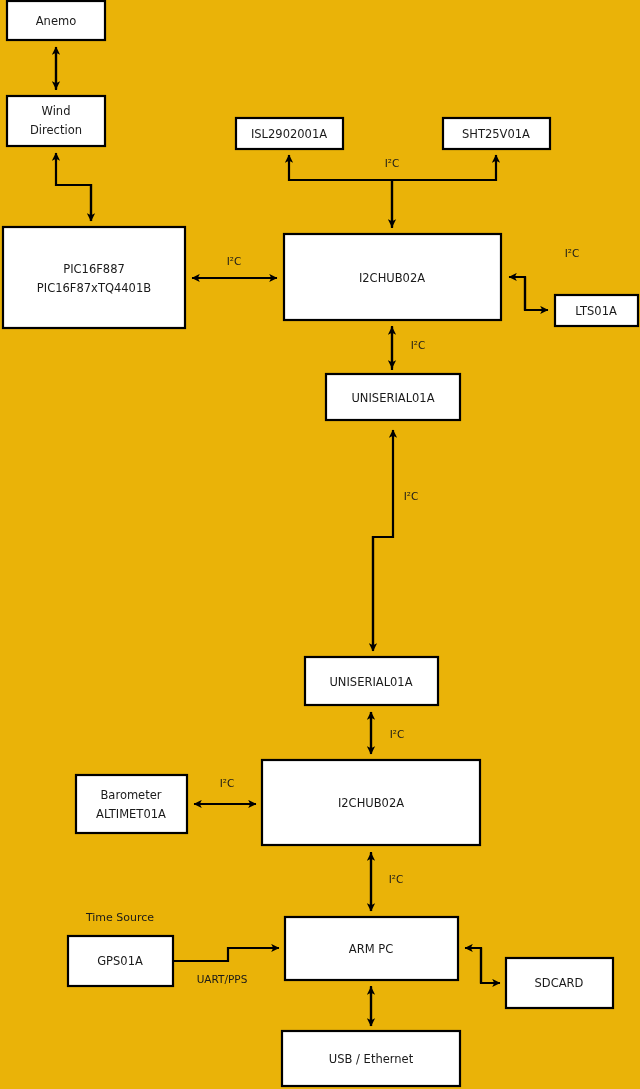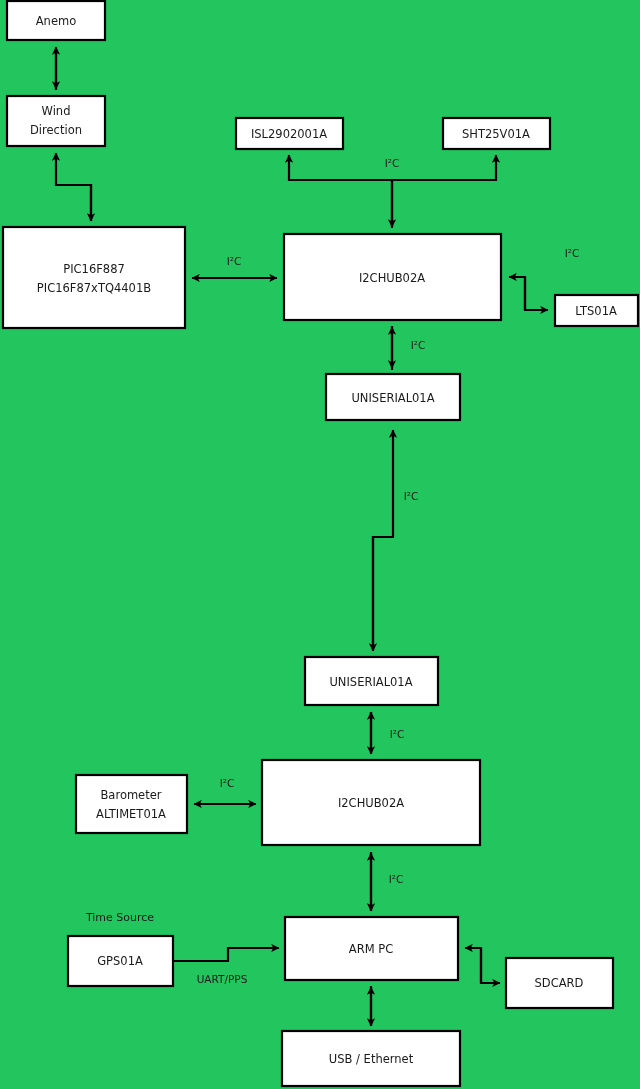--- a/index.html
+++ b/index.html
@@ -4,21 +4,21 @@
 <style>
   html, body {
     margin: 0;
     padding: 0;
     background: #ffffff;
   }
   #diagram-root {
     position: relative;
     width: 640px;
     height: 1089px;
-    background: #22c55e;
+    background: #eab308;
     font-family: "DejaVu Sans", sans-serif;
   }
   svg#diagram-canvas {
     display: block;
     width: 640px;
     height: 1089px;
   }
   .node-box {
     fill: #ffffff;
     stroke: #000000;

